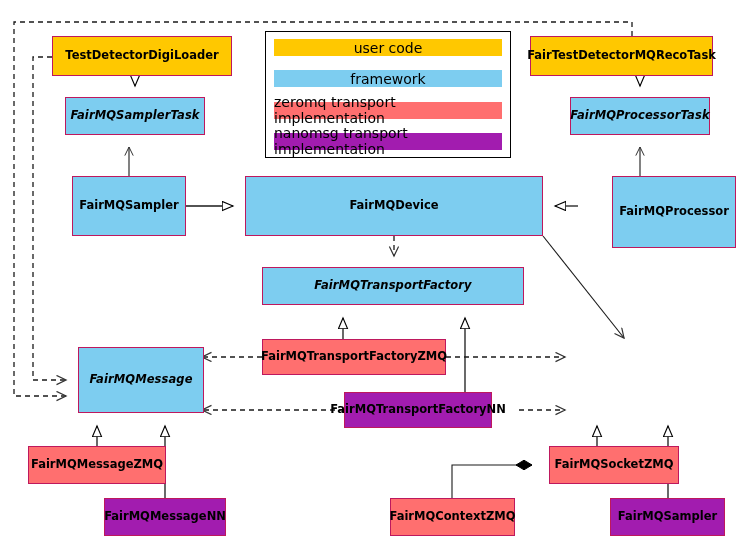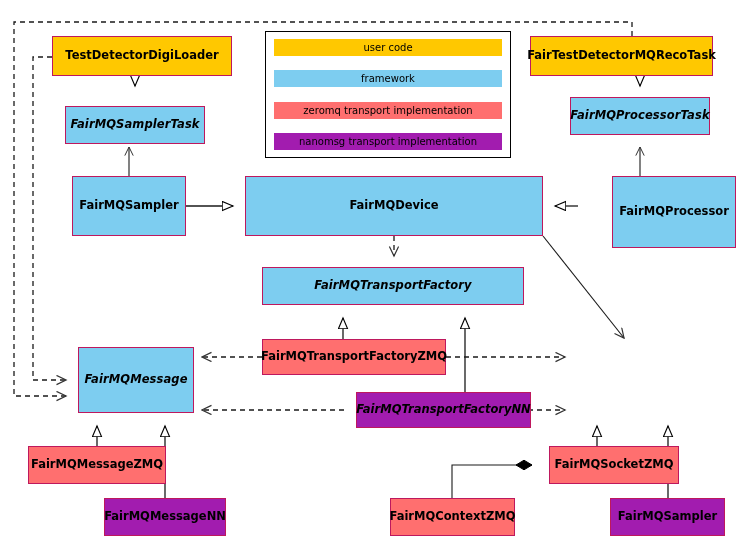--- a/index.html
+++ b/index.html
@@ -12,21 +12,21 @@
         font-size:11.5px;font-weight:bold;color:#000;line-height:1.15;padding:9px 4px;}
   .c-user{background:#FFC800;}
   .c-fw{background:#7DCDF0;}
   .c-zmq{background:#FF6F6F;}
   .c-nn{background:#a21caf;}
   .abstract{font-style:italic;letter-spacing:.1px;}
   #legend{position:absolute;left:265px;top:31px;width:246px;height:127px;
           background:#fff;border:1px solid #000;box-sizing:border-box;
           padding:7px 8px;display:flex;flex-direction:column;justify-content:space-between;}
   .legend-row{height:17px;display:flex;align-items:center;justify-content:center;
-              font-size:10px;font-weight:normal;color:#000;}
+              font-size:14px;font-weight:normal;color:#000;}
 </style>
 </head>
 <body>
 
 <div id="canvas">
 
   <svg id="edges" viewBox="0 0 748 549" xmlns="http://www.w3.org/2000/svg">
     <defs>
       <marker id="mHollowTri" markerWidth="13" markerHeight="13" refX="11.4" refY="5.2" orient="auto" markerUnits="userSpaceOnUse">
         <path d="M0.6,0.6 L11.4,5.2 L0.6,9.8 Z" fill="#ffffff" stroke="#000" stroke-width="1.1"></path>
@@ -92,37 +92,37 @@
     <div class="legend-row c-user">user code</div>
     <div class="legend-row c-fw">framework</div>
     <div class="legend-row c-zmq">zeromq transport implementation</div>
     <div class="legend-row c-nn">nanomsg transport implementation</div>
   </div>
 
   <div class="node c-user" style="left:52px;top:36px;width:180px;height:40px;">TestDetectorDigiLoader</div>
 
   <div class="node c-user" style="left:530px;top:36px;width:183px;height:40px;">FairTestDetectorMQRecoTask</div>
 
-  <div class="node c-fw abstract" style="left:65px;top:106px;width:140px;height:38px;">FairMQSamplerTask</div>
+  <div class="node c-fw abstract" style="left:65px;top:97px;width:140px;height:38px;">FairMQSamplerTask</div>
 
   <div class="node c-fw abstract" style="left:570px;top:97px;width:140px;height:38px;">FairMQProcessorTask</div>
 
   <div class="node c-fw" style="left:72px;top:176px;width:114px;height:60px;">FairMQSampler</div>
 
   <div class="node c-fw" style="left:245px;top:176px;width:298px;height:60px;">FairMQDevice</div>
 
   <div class="node c-fw" style="left:612px;top:176px;width:124px;height:72px;">FairMQProcessor</div>
 
   <div class="node c-fw abstract" style="left:262px;top:267px;width:262px;height:38px;">FairMQTransportFactory</div>
 
   <div class="node c-zmq" style="left:262px;top:339px;width:184px;height:36px;">FairMQTransportFactoryZMQ</div>
 
-  <div class="node c-nn" style="left:356px;top:392px;width:175px;height:36px;font-style:italic;">FairMQTransportFactoryNN</div>
+  <div class="node c-nn" style="left:344px;top:392px;width:148px;height:36px;">FairMQTransportFactoryNN</div>
 
-  <div class="node c-fw abstract" style="left:78px;top:347px;width:116px;height:66px;">FairMQMessage</div>
+  <div class="node c-fw abstract" style="left:78px;top:347px;width:126px;height:66px;">FairMQMessage</div>
 
 
   <div class="node c-zmq" style="left:28px;top:446px;width:138px;height:38px;">FairMQMessageZMQ</div>
 
   <div class="node c-nn" style="left:104px;top:498px;width:122px;height:38px;">FairMQMessageNN</div>
 
   <div class="node c-zmq" style="left:549px;top:446px;width:130px;height:38px;">FairMQSocketZMQ</div>
 
   <div class="node c-nn" style="left:610px;top:498px;width:115px;height:38px;">FairMQSampler</div>
 

